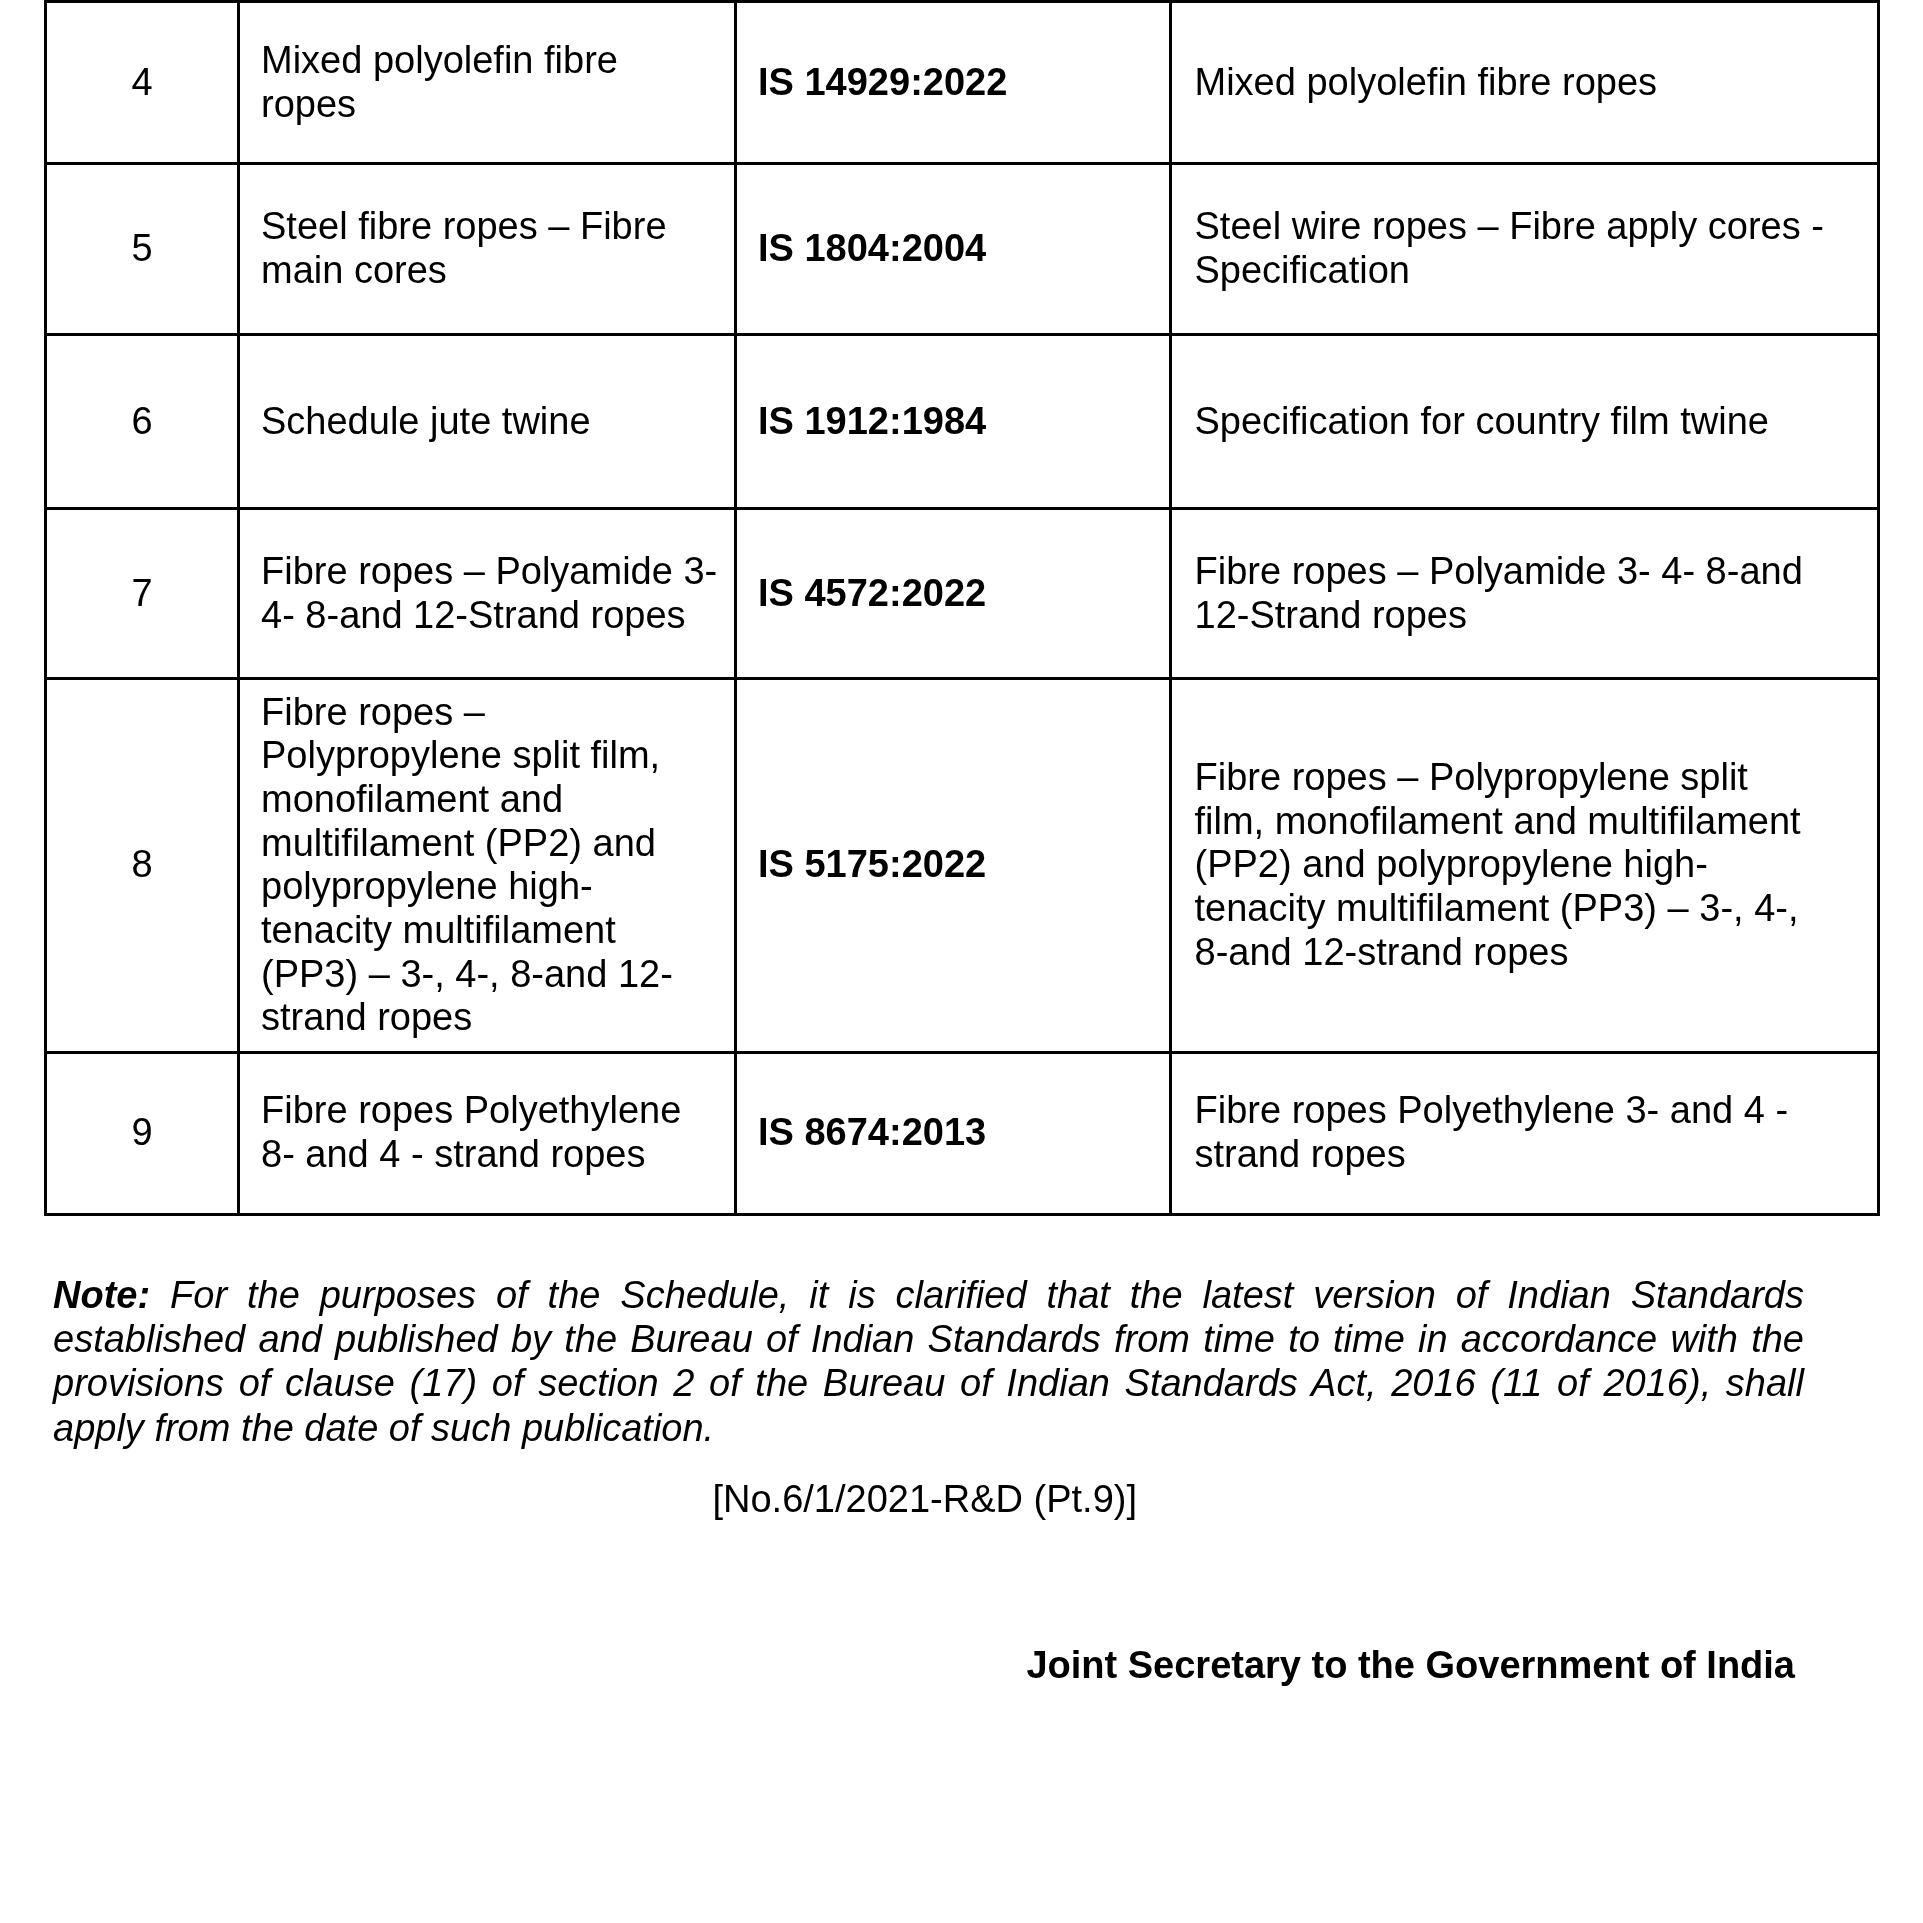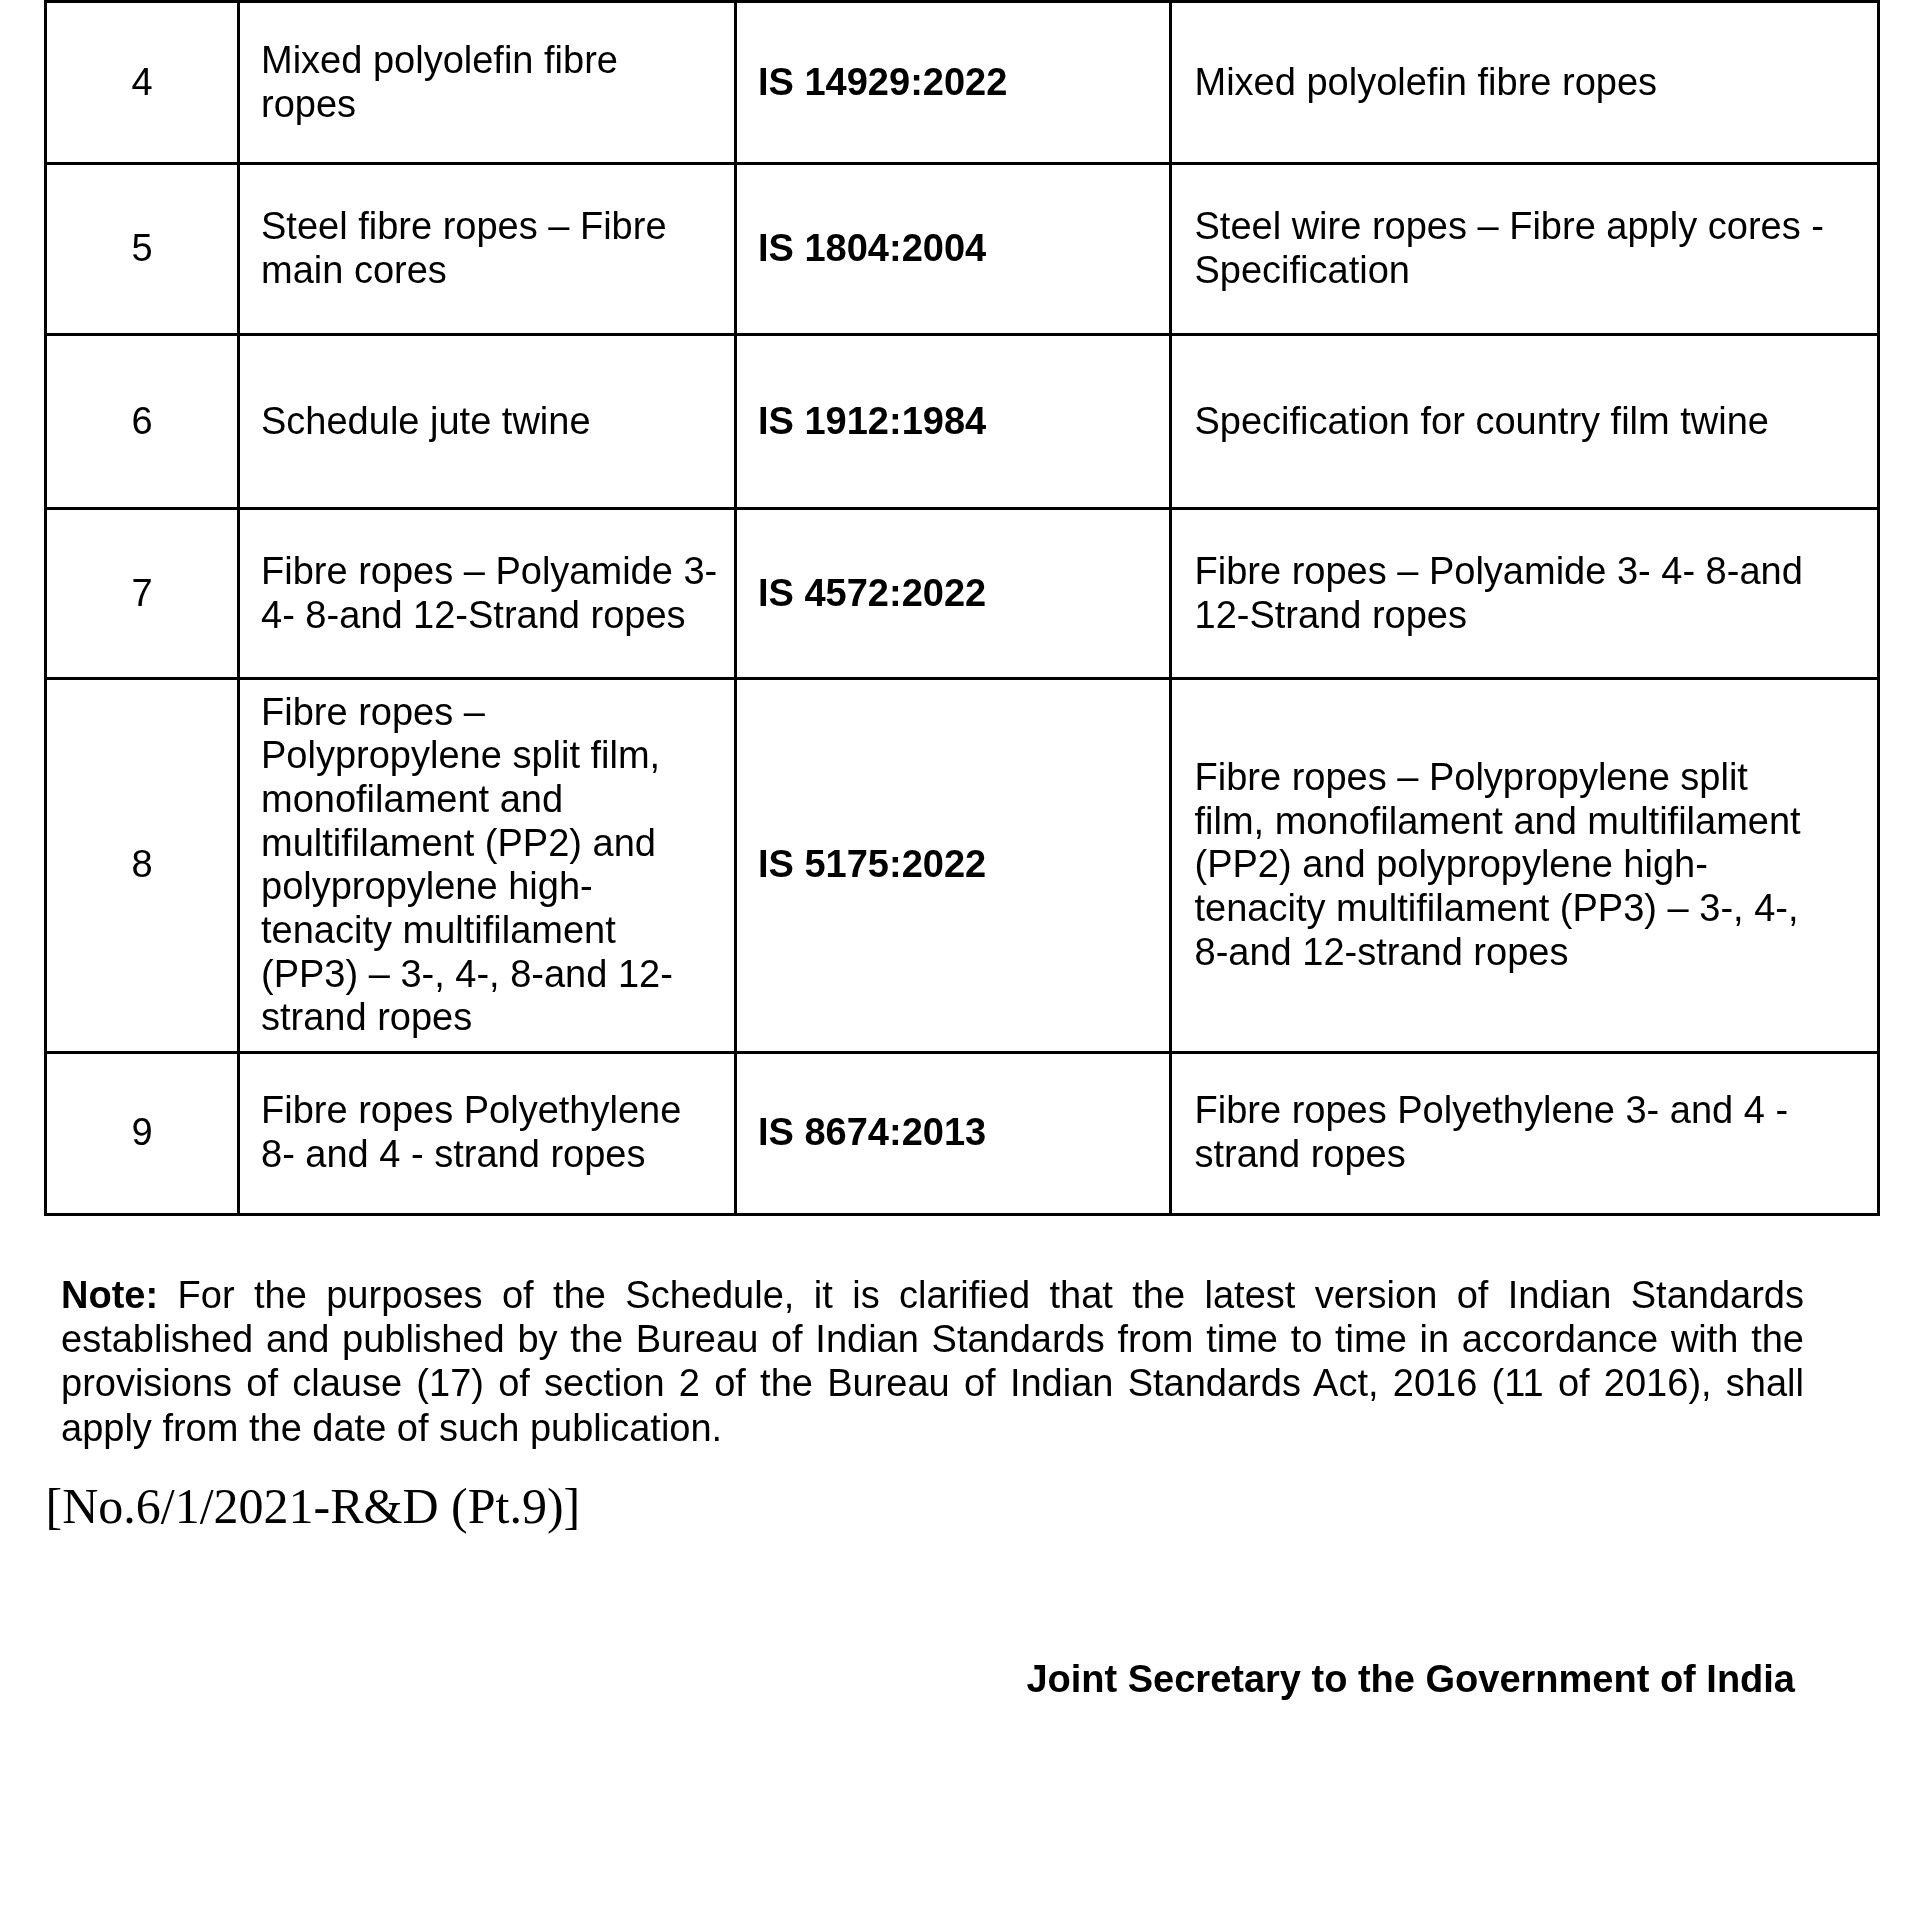--- a/index.html
+++ b/index.html
@@ -41,34 +41,34 @@
   td.c3 { padding: 10.5px 7.5px 10.5px 21px; font-weight: bold; }
   td.c4 { padding: 10.5px 49px 10.5px 22.5px; }
   tr.r1 { height: 162px; }
   tr.r2 { height: 171px; }
   tr.r3 { height: 174px; }
   tr.r4 { height: 170px; }
   tr.r5 { height: 343px; }
   tr.r6 { height: 162px; }
   tr.r7 { height: 186px; }
   .note {
-    margin: 57px 120px 0 17px;
+    margin: 57px 120px 0 9px;
     font-size: 38px;
     line-height: 1.17;
     text-align: justify;
+    font-style: italic;
   }
   .note .note-label {
     font-weight: bold;
   }
   .reference {
     margin: 27px 120px 0 1.5px;
-    font-size: 50px;
+    font-size: 38px;
     line-height: 1.17;
-    text-align: left;
-    font-family: Liberation Serif, serif;
+    text-align: center;
   }
   .signature {
     margin: 113px 129px 0 1.5px;
     font-size: 38px;
     line-height: 1.62;
     text-align: right;
     font-weight: bold;
   }
 </style>
 </head>

